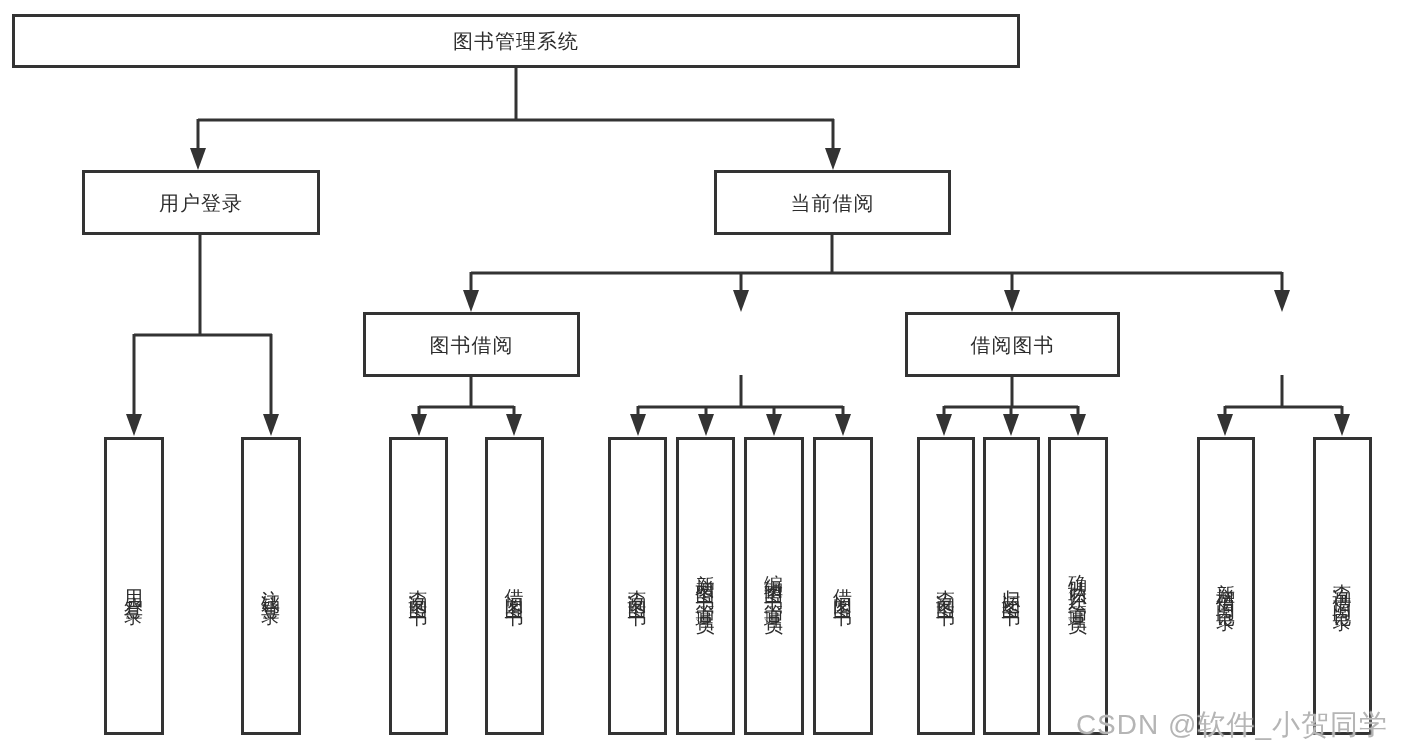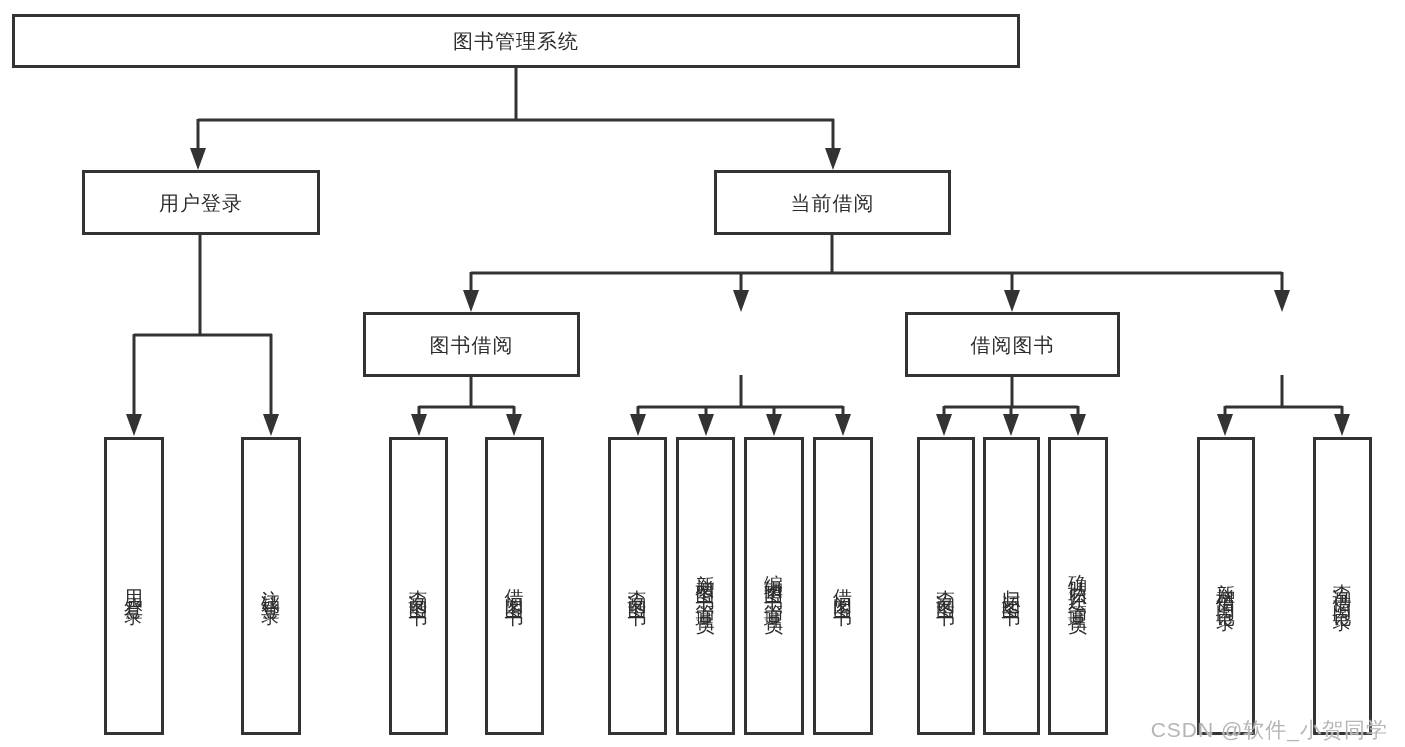--- a/index.html
+++ b/index.html
@@ -42,21 +42,21 @@
     writing-mode: vertical-lr;
     text-orientation: mixed;
     font-size: 19px;
     letter-spacing: 6px;
     line-height: 1;
   }
   .watermark {
     position: absolute;
     right: 5px;
     bottom: 3px;
-    font-size: 21px;
+    font-size: 28px;
     color: #b5b5b5;
     text-shadow: 0 0 2px #ffffff;
     white-space: nowrap;
     letter-spacing: 1px;
   }
 </style>
 </head>
 <body>
 
 <div class="stage">

